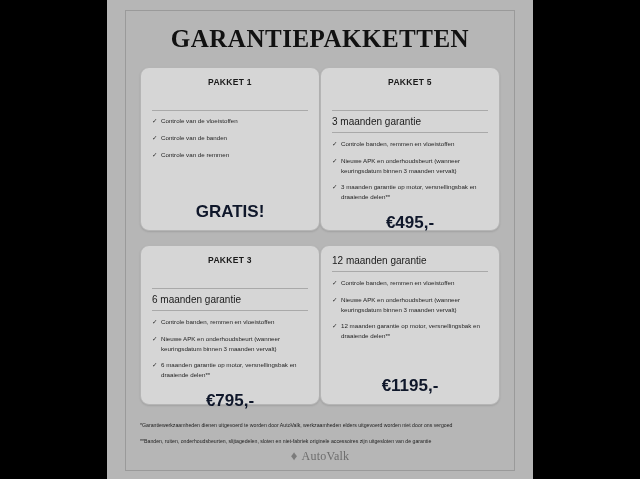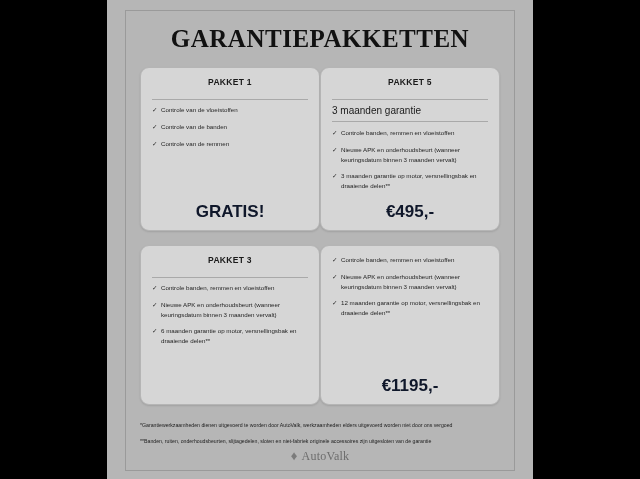--- a/index.html
+++ b/index.html
@@ -69,21 +69,21 @@
   .card-1 { height: 164px; }
   .card-2 { height: 164px; }
   .card-3 { height: 160px; }
   .card-4 { height: 160px; }
   .card-head {
     text-align: center;
     font-size: 8.5px;
     font-weight: bold;
     color: #1a1a1a;
     letter-spacing: 0.3px;
-    padding-bottom: 12px;
+    padding-bottom: 23px;
     border-bottom: 1px solid #a9a9a9;
     margin-bottom: 5px;
   }
   .card-sub {
     text-align: left;
     font-size: 10px;
     color: #1a1a1a;
     padding-bottom: 5px;
     border-bottom: 1px solid #a9a9a9;
     margin-bottom: 6px;
@@ -194,37 +194,40 @@
             <div class="feature">
               <span class="check">✓</span>
               <span class="feature-text">3 maanden garantie op motor, versnellingsbak en draaiende delen**</span>
             </div>
           </div>
           <div class="price">€495,-</div>
         </div>
 
         <div class="card card-3">
           <div class="card-head">PAKKET 3</div>
+          <div class="card-sub">6 maanden garantie</div>
           <div class="features">
             <div class="feature">
               <span class="check">✓</span>
               <span class="feature-text">Controle banden, remmen en vloeistoffen</span>
             </div>
             <div class="feature">
               <span class="check">✓</span>
               <span class="feature-text">Nieuwe APK en onderhoudsbeurt (wanneer keuringsdatum binnen 3 maanden vervalt)</span>
             </div>
             <div class="feature">
               <span class="check">✓</span>
               <span class="feature-text">6 maanden garantie op motor, versnellingsbak en draaiende delen**</span>
             </div>
           </div>
+          <div class="price">€795,-</div>
         </div>
 
         <div class="card card-4">
+          <div class="card-sub">12 maanden garantie</div>
           <div class="features">
             <div class="feature">
               <span class="check">✓</span>
               <span class="feature-text">Controle banden, remmen en vloeistoffen</span>
             </div>
             <div class="feature">
               <span class="check">✓</span>
               <span class="feature-text">Nieuwe APK en onderhoudsbeurt (wanneer keuringsdatum binnen 3 maanden vervalt)</span>
             </div>
             <div class="feature">

